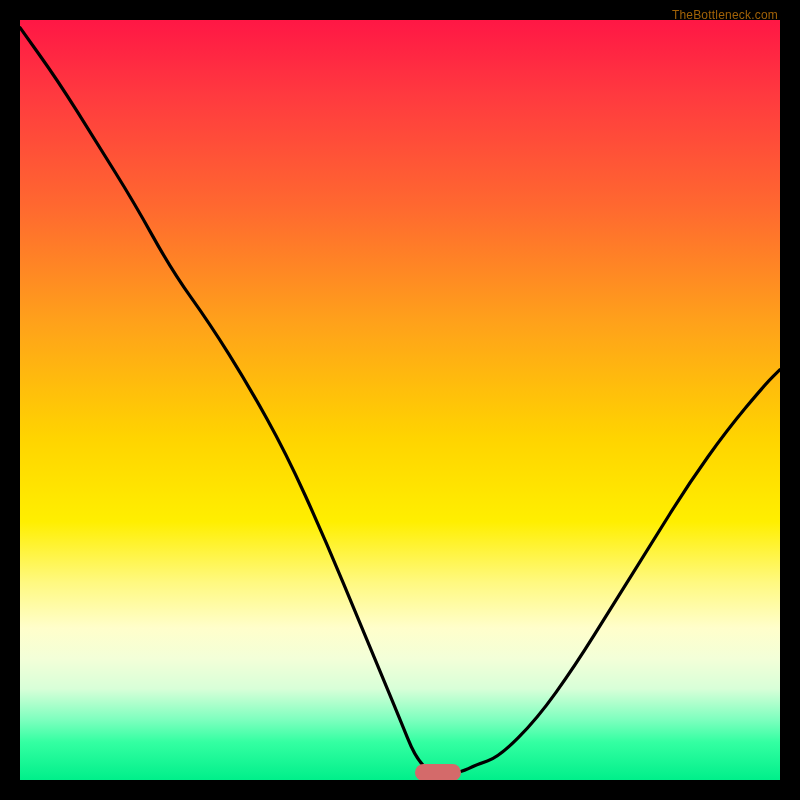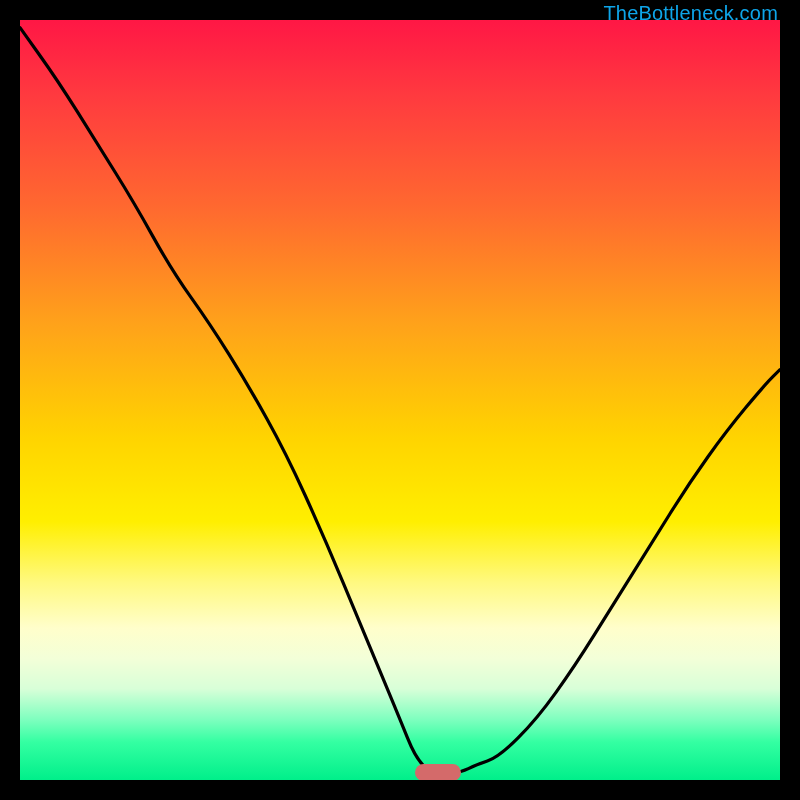--- a/index.html
+++ b/index.html
@@ -54,25 +54,25 @@
     height: 100%;
     display: block;
   }
   .marker {
     position: absolute;
     background: #d46a6a;
     border-radius: 999px;
   }
   .watermark {
     position: absolute;
-    top: 2px;
+    top: 8px;
     right: 22px;
     font-family: Arial, Helvetica, sans-serif;
-    font-size: 20px;
-    color: #0ea5e9;
+    font-size: 12px;
+    color: #a16207;
     letter-spacing: 0.2px;
     font-weight: 500;
   }
 </style>
 </head>
 <body>
 
 <div class="frame">
   <div class="plot-area">
     <div class="gradient"></div>

